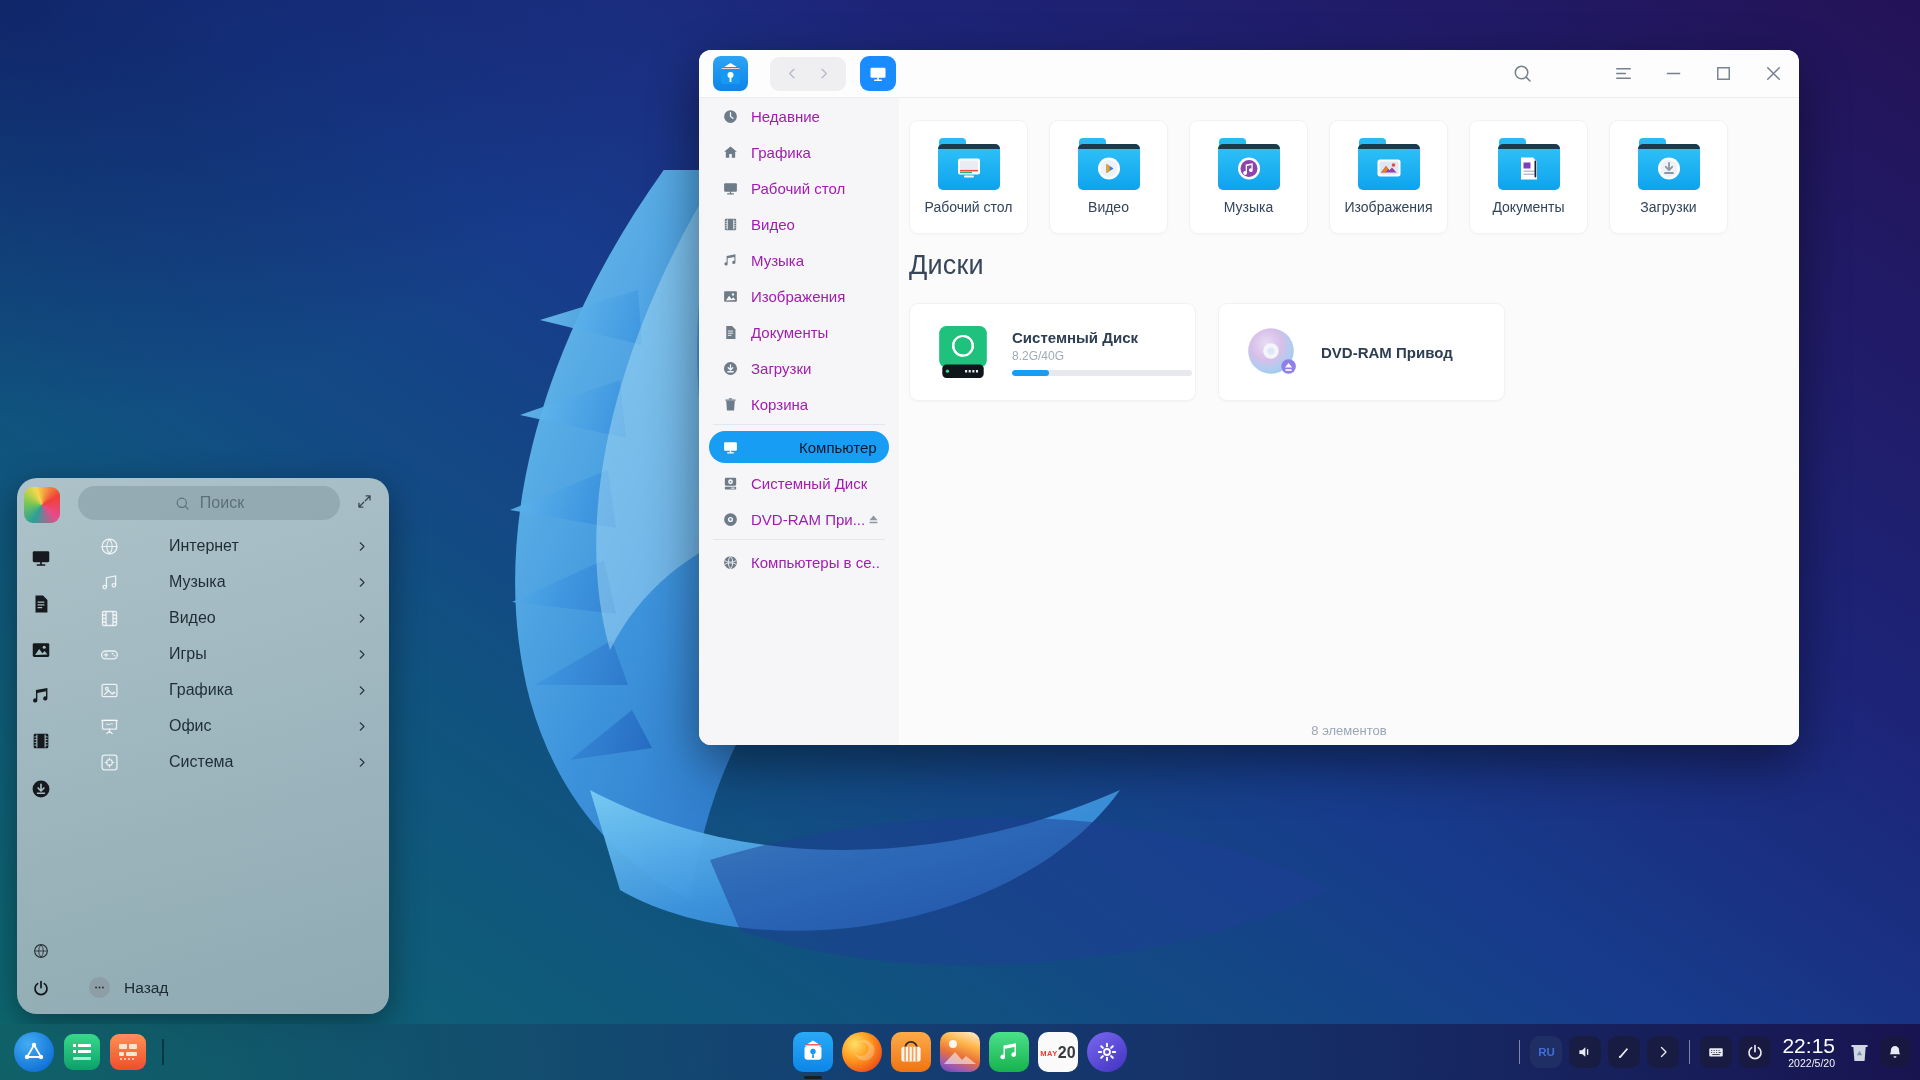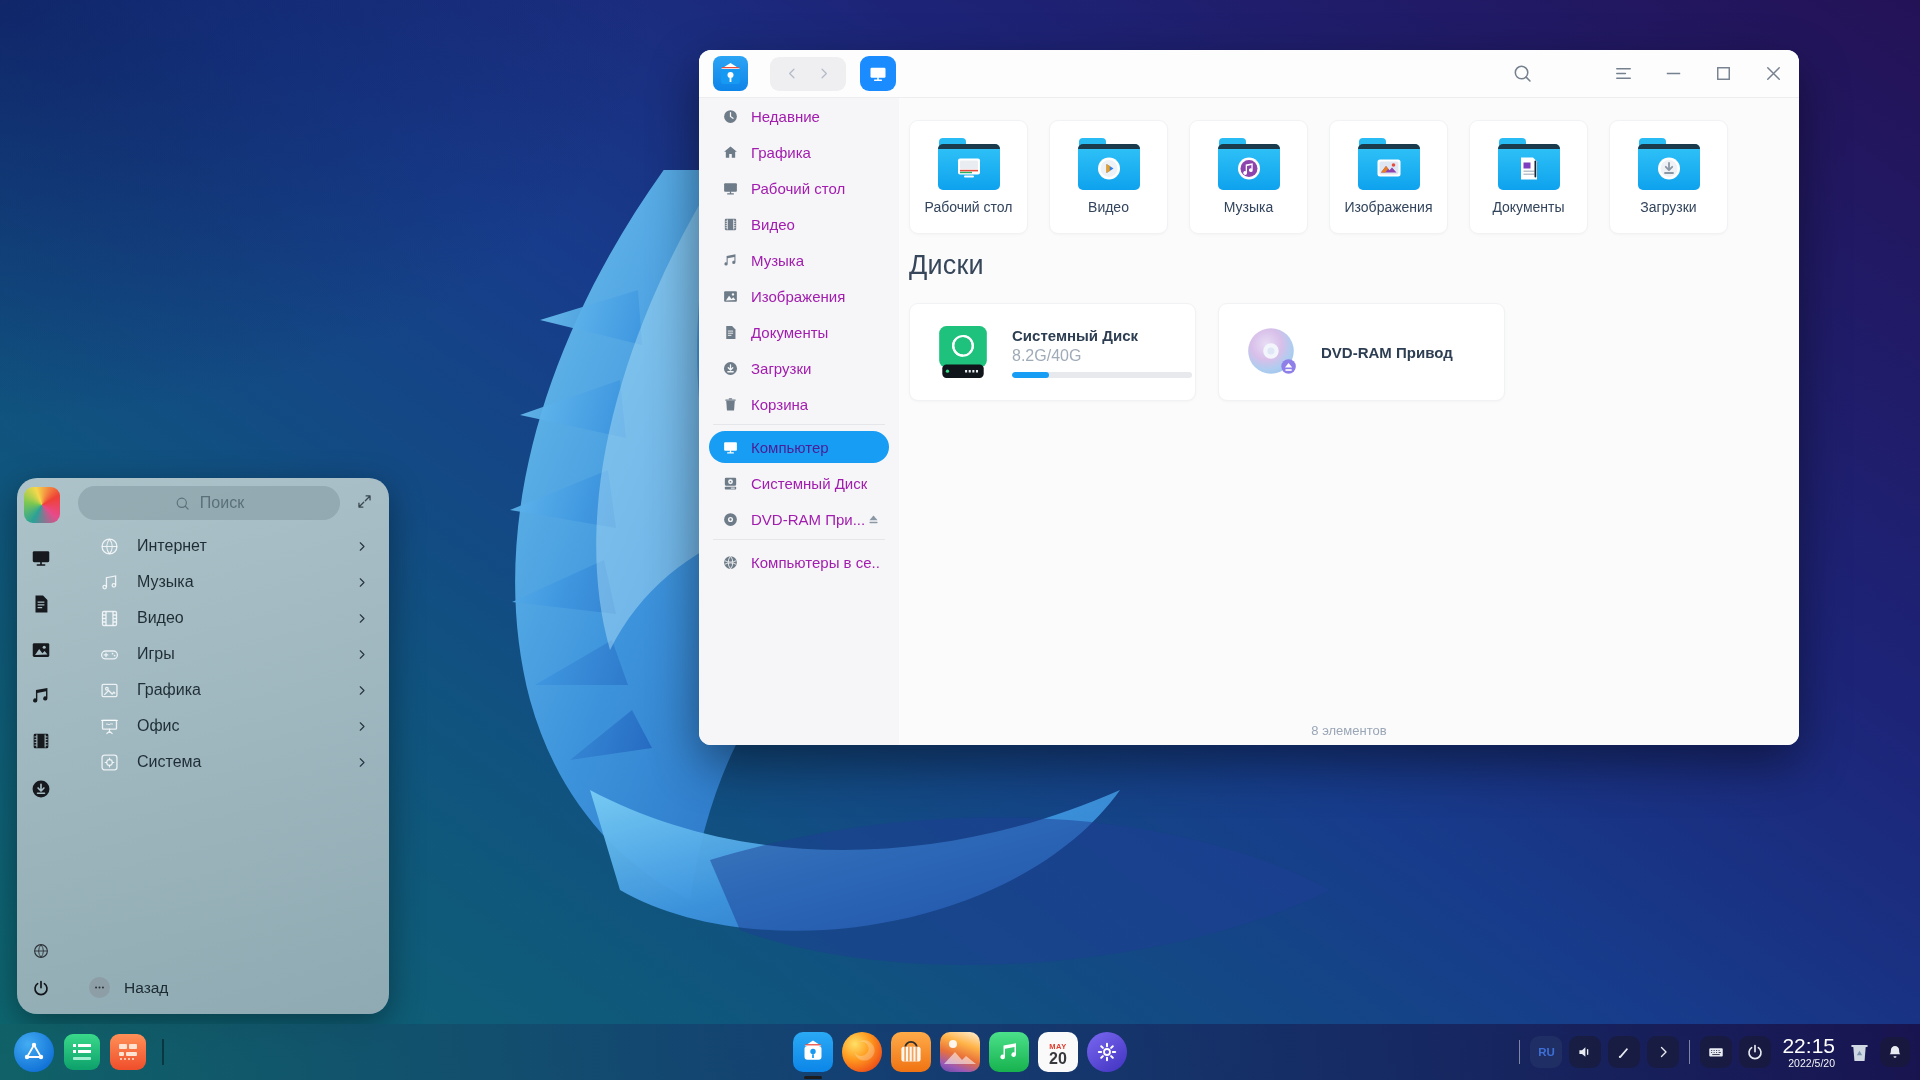--- a/index.html
+++ b/index.html
@@ -32,21 +32,21 @@
   .tb-search{ margin-right:78px; }
   .tb-menu{ margin-right:27px; }
   .tb-min{ margin-right:27px; }
   .tb-max{ margin-right:27px; }
 
   .sidebar { position:absolute; left:0; top:48px; bottom:0; width:200px; background:#f6f6f8; padding:2px 10px 0 10px; }
   .side-item { height:32px; margin-bottom:4px; border-radius:16px; display:flex; align-items:center;
     padding:0 8px 0 13px; color:#a21caf; font-size:15px; cursor:pointer; }
   .side-item .si-ic { width:17px; height:17px; margin-right:12px; flex:none; color:#6e7b88; }
   .side-item .si-label { white-space:nowrap; overflow:hidden; }
-  .side-item.selected { background:#189df5; color:#4c1d95; }
+  .side-item.selected { background:#189df5; color:#0f172a;gap:48px; }
   .side-item.selected .si-ic { color:#fff; --ic2:#189df5; }
   .side-div { height:1px; background:#e4e6ea; margin:2px 4px 6px 4px; }
   .eject-btn { margin-left:auto; width:15px; height:15px; color:#8a97a5; cursor:pointer; }
 
   .content { position:absolute; left:200px; top:48px; right:0; bottom:0; background:#fbfbfc; padding-left:10px; }
   .sec-title { margin-top:26px; font-size:27px; color:#37465a; letter-spacing:.2px; }
   .folder-grid { margin-top:22px; display:flex; gap:21px; }
   .folder-card { width:119px; height:114px; background:#fff; border:1px solid #f1f2f4; border-radius:9px;
     box-shadow:0 1px 3px rgba(0,0,0,.03); display:flex; flex-direction:column; align-items:center; cursor:pointer; }
   .folder-wrap { width:62px; height:52px; position:relative; margin-top:17px; }
@@ -55,42 +55,42 @@
   .folder-stripe { position:absolute; top:6px; left:0; right:0; height:5px; background:#17222e; opacity:.85; border-radius:5px 5px 0 0; }
   .folder-badge { position:absolute; left:50%; top:55%; transform:translate(-50%,-45%); width:30px; height:30px; }
   .folder-label { margin-top:9px; font-size:14px; color:#33455c; }
 
   .disk-row { margin-top:22px; display:flex; gap:22px; }
   .disk-card { width:287px; height:98px; background:#fff; border:1px solid #f1f2f4; border-radius:9px;
     box-shadow:0 1px 3px rgba(0,0,0,.03); display:flex; align-items:center; padding:0 0 0 24px; cursor:pointer; }
   .disk-ic { width:58px; height:58px; flex:none; }
   .disk-info { margin-left:20px; }
   .disk-name { font-size:15px; font-weight:bold; color:#2d3e52; }
-  .disk-usage { margin-top:3px; font-size:16px; color:#9fabb8; }
+  .disk-usage { margin-top:3px; font-size:12px; color:#9fabb8; }
   .disk-bar { margin-top:7px; width:180px; height:6px; border-radius:3px; background:#e7e9ec; overflow:hidden; }
   .disk-fill { height:100%; border-radius:3px; background:#189df5; }
   .status-bar { position:absolute; left:0; right:0; bottom:7px; text-align:center; font-size:13px; color:#9aa6b5; }
 
   
   .launcher { position:absolute; left:17px; top:478px; width:372px; height:536px; border-radius:20px;
     background:linear-gradient(165deg, rgba(178,198,204,.97), rgba(150,174,182,.95));
     box-shadow:0 10px 34px rgba(0,0,0,.38); }
   .rail { position:absolute; left:0; top:0; bottom:0; width:56px; }
   .avatar { position:absolute; left:7px; top:9px; width:36px; height:36px; border-radius:9px;
     background:conic-gradient(from 210deg, #2aa198, #7ec850 70deg, #f7d84b 130deg, #ef4136 210deg, #e84a8a 280deg, #2aa198 360deg); }
   .rail-ic { position:absolute; left:13px; width:22px; height:22px; color:#16191d; --ic2:#a7bcc3; }
   .rail-ic.small { left:15px; width:18px; height:18px; color:#2c3439; }
   .search-pill { position:absolute; left:61px; top:8px; width:262px; height:34px; border-radius:17px;
     background:rgba(126,149,157,.5); display:flex; align-items:center; justify-content:center; gap:9px;
     color:#5c7079; cursor:text; }
   .search-pill .s-ic { width:17px; height:17px; }
   .search-pill .s-txt { font-size:16px; }
   .expand-btn { position:absolute; right:15px; top:14px; width:19px; height:19px; color:#394750; cursor:pointer; }
   .cat-list { position:absolute; left:56px; right:0; top:50px; }
-  .cat-row { height:36px; display:flex; align-items:center; padding:0 20px 0 26px; cursor:pointer; }
+  .cat-row { height:36px; display:flex; align-items:center; padding:0 20px 0 26px; cursor:pointer;gap:32px; }
   .cat-ic { width:21px; height:21px; color:rgba(252,254,255,.82); flex:none; }
   .cat-label { margin-left:17px; font-size:16px; color:#1f2e36; }
   .cat-chev { margin-left:auto; width:15px; height:15px; color:#263540; }
   .back-row { position:absolute; left:72px; bottom:16px; display:flex; align-items:center; cursor:pointer; }
   .back-circle { width:21px; height:21px; border-radius:50%; background:#8d9ea6; color:#2b3338; padding:3px; }
   .back-label { margin-left:14px; font-size:15.5px; color:#1c2a32; }
 
   
   .taskbar { position:absolute; left:0; right:0; bottom:0; height:56px;
     background:linear-gradient(90deg, rgba(16,96,102,.82), rgba(21,58,112,.8) 45%, rgba(24,15,72,.86));
@@ -104,21 +104,21 @@
   .tb-div-dark { width:2px; height:26px; background:rgba(0,0,0,.38); margin-left:6px; }
   .tb-group-center { position:absolute; left:50%; transform:translateX(-50%); display:flex; align-items:center; gap:9px; }
   .dock-app { width:40px; height:40px; border-radius:10px; position:relative; cursor:pointer;
     display:flex; align-items:center; justify-content:center; }
   .app-fm { background:linear-gradient(180deg,#2aa9f5,#0c86e8); padding:3px; }
   .app-firefox { border-radius:50%; background:radial-gradient(circle at 32% 30%, #ffe066, #ff9a1f 40%, #f25c19 72%, #c93415); }
   .app-store { background:linear-gradient(180deg,#ffab49,#f07312); padding:4px; }
   .app-photos { background:linear-gradient(200deg,#fff3dc 0%,#ffb347 32%,#e8703a 58%,#9b59b6 82%,#5e4aa8 100%); }
   .app-photos .ph-sun{ position:absolute; left:9px; top:8px; width:8px; height:8px; border-radius:50%; background:#fff; opacity:.9;}
   .app-music { background:linear-gradient(180deg,#4be08a,#17b24e); padding:8px; color:#fff; }
-  .app-cal { background:#fafafa; flex-direction:column; }
+  .app-cal { background:#fafafa; flex-direction:row; }
   .cal-month { font-size:7.5px; font-weight:bold; color:#e23d2e; letter-spacing:.5px; margin-top:3px; }
   .cal-day { font-size:16px; font-weight:bold; color:#38393d; line-height:15px; }
   .app-cc { border-radius:50%; background:linear-gradient(145deg,#7a68f0,#4032c0); padding:8px; color:#fff; }
   .active-dot { position:absolute; left:50%; transform:translateX(-50%); bottom:-7px; width:18px; height:3px;
     border-radius:2px; background:#1c1c1c; }
   .tb-group-right { position:absolute; right:10px; display:flex; align-items:center; gap:7px; }
   .tb-div-light { width:1px; height:24px; background:rgba(255,255,255,.45); margin:0 3px; }
   .chip { width:32px; height:32px; border-radius:9px; background:rgba(25,25,48,.55); color:#e8ecf2;
     display:flex; align-items:center; justify-content:center; padding:7px; cursor:pointer; }
   .chip.ru { background:rgba(45,62,110,.4); font-size:11.5px; font-weight:bold; color:#3e6fd6; padding:0; }

